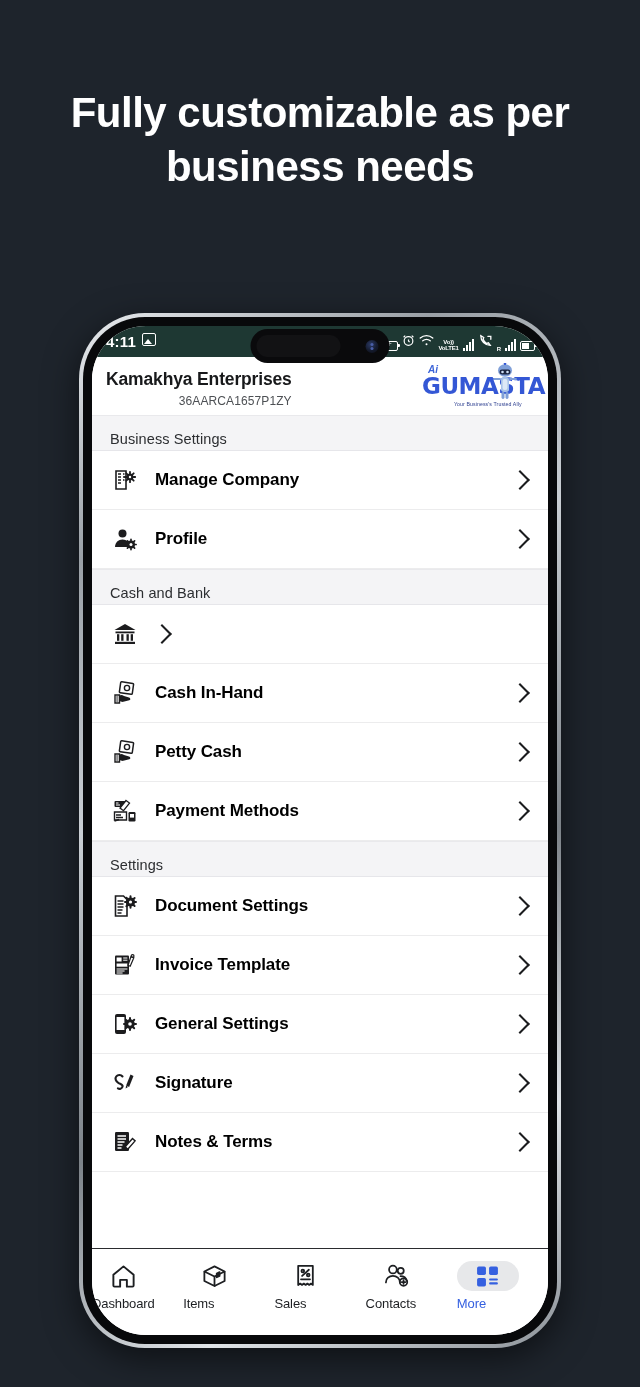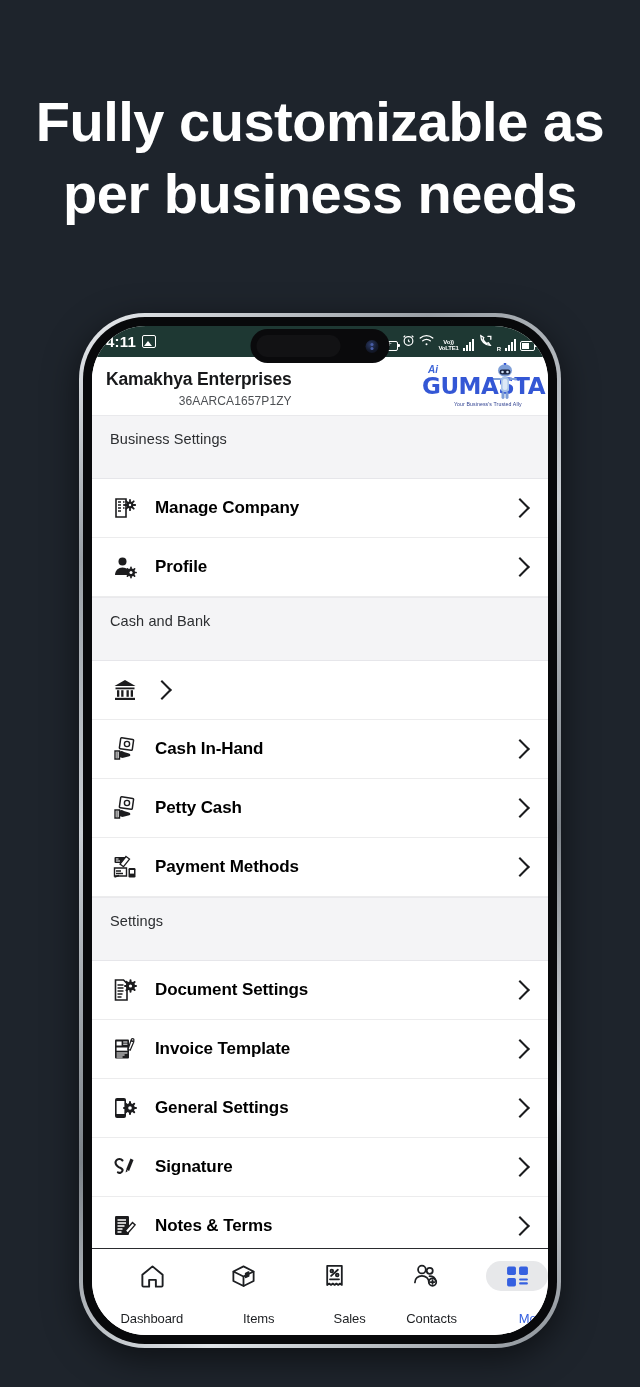--- a/index.html
+++ b/index.html
@@ -20,21 +20,21 @@
   }
 
   
   .headline {
     position: absolute;
     top: 86px;
     left: 0;
     width: 640px;
     text-align: center;
     color: #ffffff;
-    font-size: 56px;
+    font-size: 42px;
     font-weight: bold;
     line-height: 1.28;
     letter-spacing: -0.5px;
     padding: 0 24px;
   }
 
   
   .phone-frame {
     position: absolute;
     left: 79px;
@@ -72,21 +72,21 @@
     background: #1e3833;
     display: flex;
     align-items: center;
     justify-content: space-between;
     padding: 0 13px 0 14px;
     color: #ffffff;
     z-index: 5;
   }
   .status-left {
     display: flex;
-    align-items: center;
+    align-items: flex-start;
     gap: 6px;
   }
   .status-time {
     font-size: 15px;
     font-weight: bold;
     letter-spacing: 0.2px;
   }
   .photo-icon {
     width: 14px; height: 13px;
     border: 1.6px solid #ffffff;
@@ -268,21 +268,21 @@
   }
 
   
   .menu-scroll {
     flex: 1 1 auto;
     background: #ffffff;
     overflow: hidden;
   }
   .section-header {
     background: #f4f4f6;
-    padding: 15px 18px 31px 18px;
+    padding: 15px 18px 3px 18px;
     font-size: 14.5px;
     color: #2c2e31;
     letter-spacing: 0.1px;
     border-top: 1px solid #e9e9ec;
     border-bottom: 1px solid #e6e6ea;
   }
   .menu-row {
     height: 59px;
     background: #ffffff;
     display: flex;
@@ -323,22 +323,22 @@
     background: #ffffff;
     border-top: 1.6px solid #2a2b2e;
     display: flex;
     align-items: flex-start;
     padding-top: 12px;
   }
   .nav-item {
     flex: 1 1 0;
     display: flex;
     flex-direction: column;
-    align-items: flex-end;
-    gap: 20px;
+    align-items: flex-start;
+    gap: 5px;
   }
   .nav-ico-box {
     width: 62px;
     height: 30px;
     display: flex;
     align-items: center;
     justify-content: center;
     border-radius: 16px;
   }
   .nav-item.active .nav-ico-box { background: #e7e8ea; }

